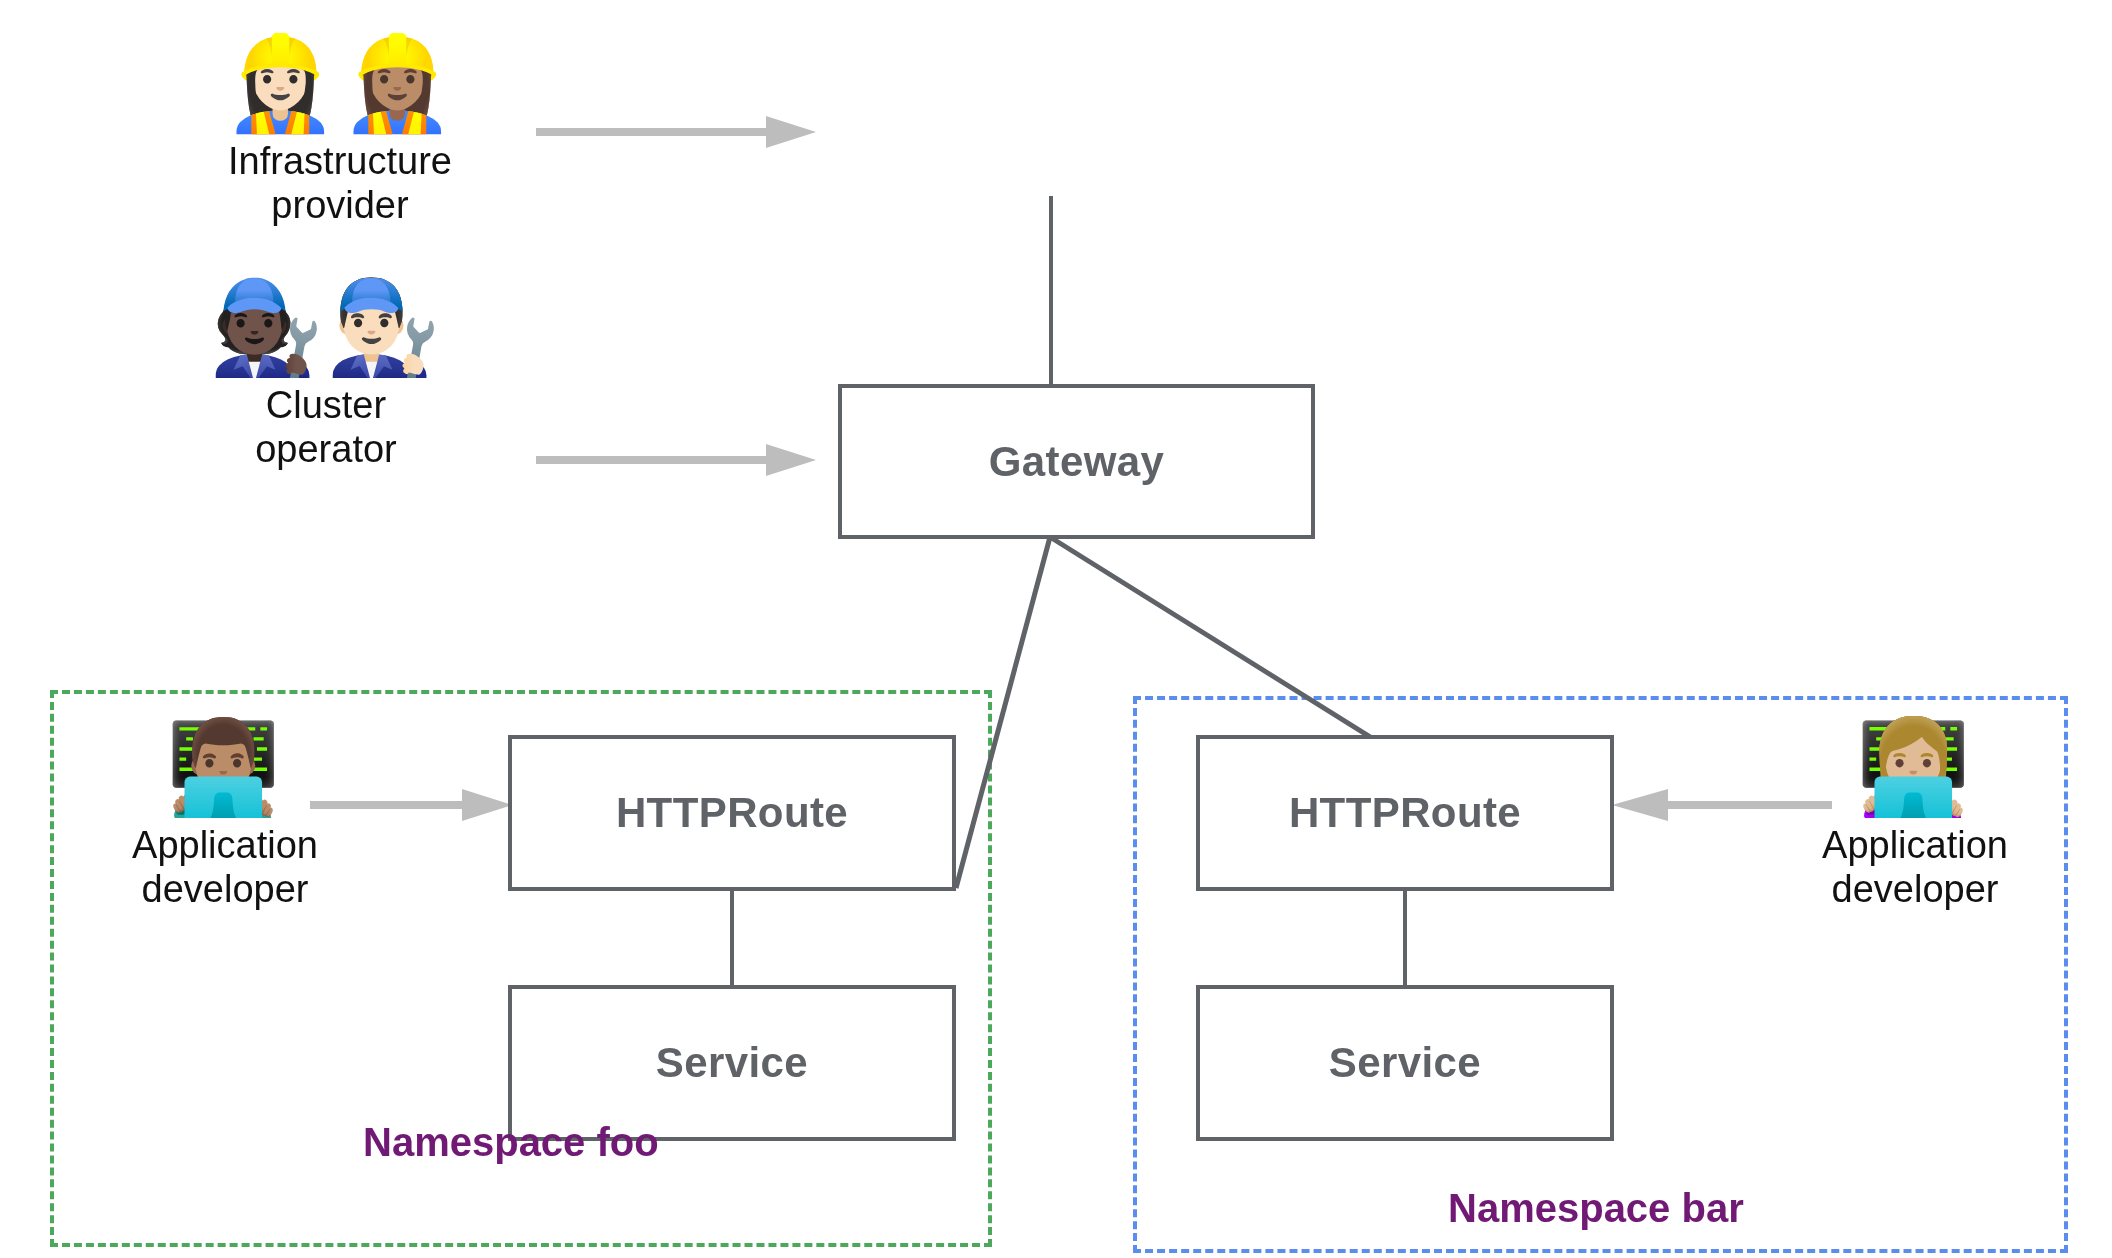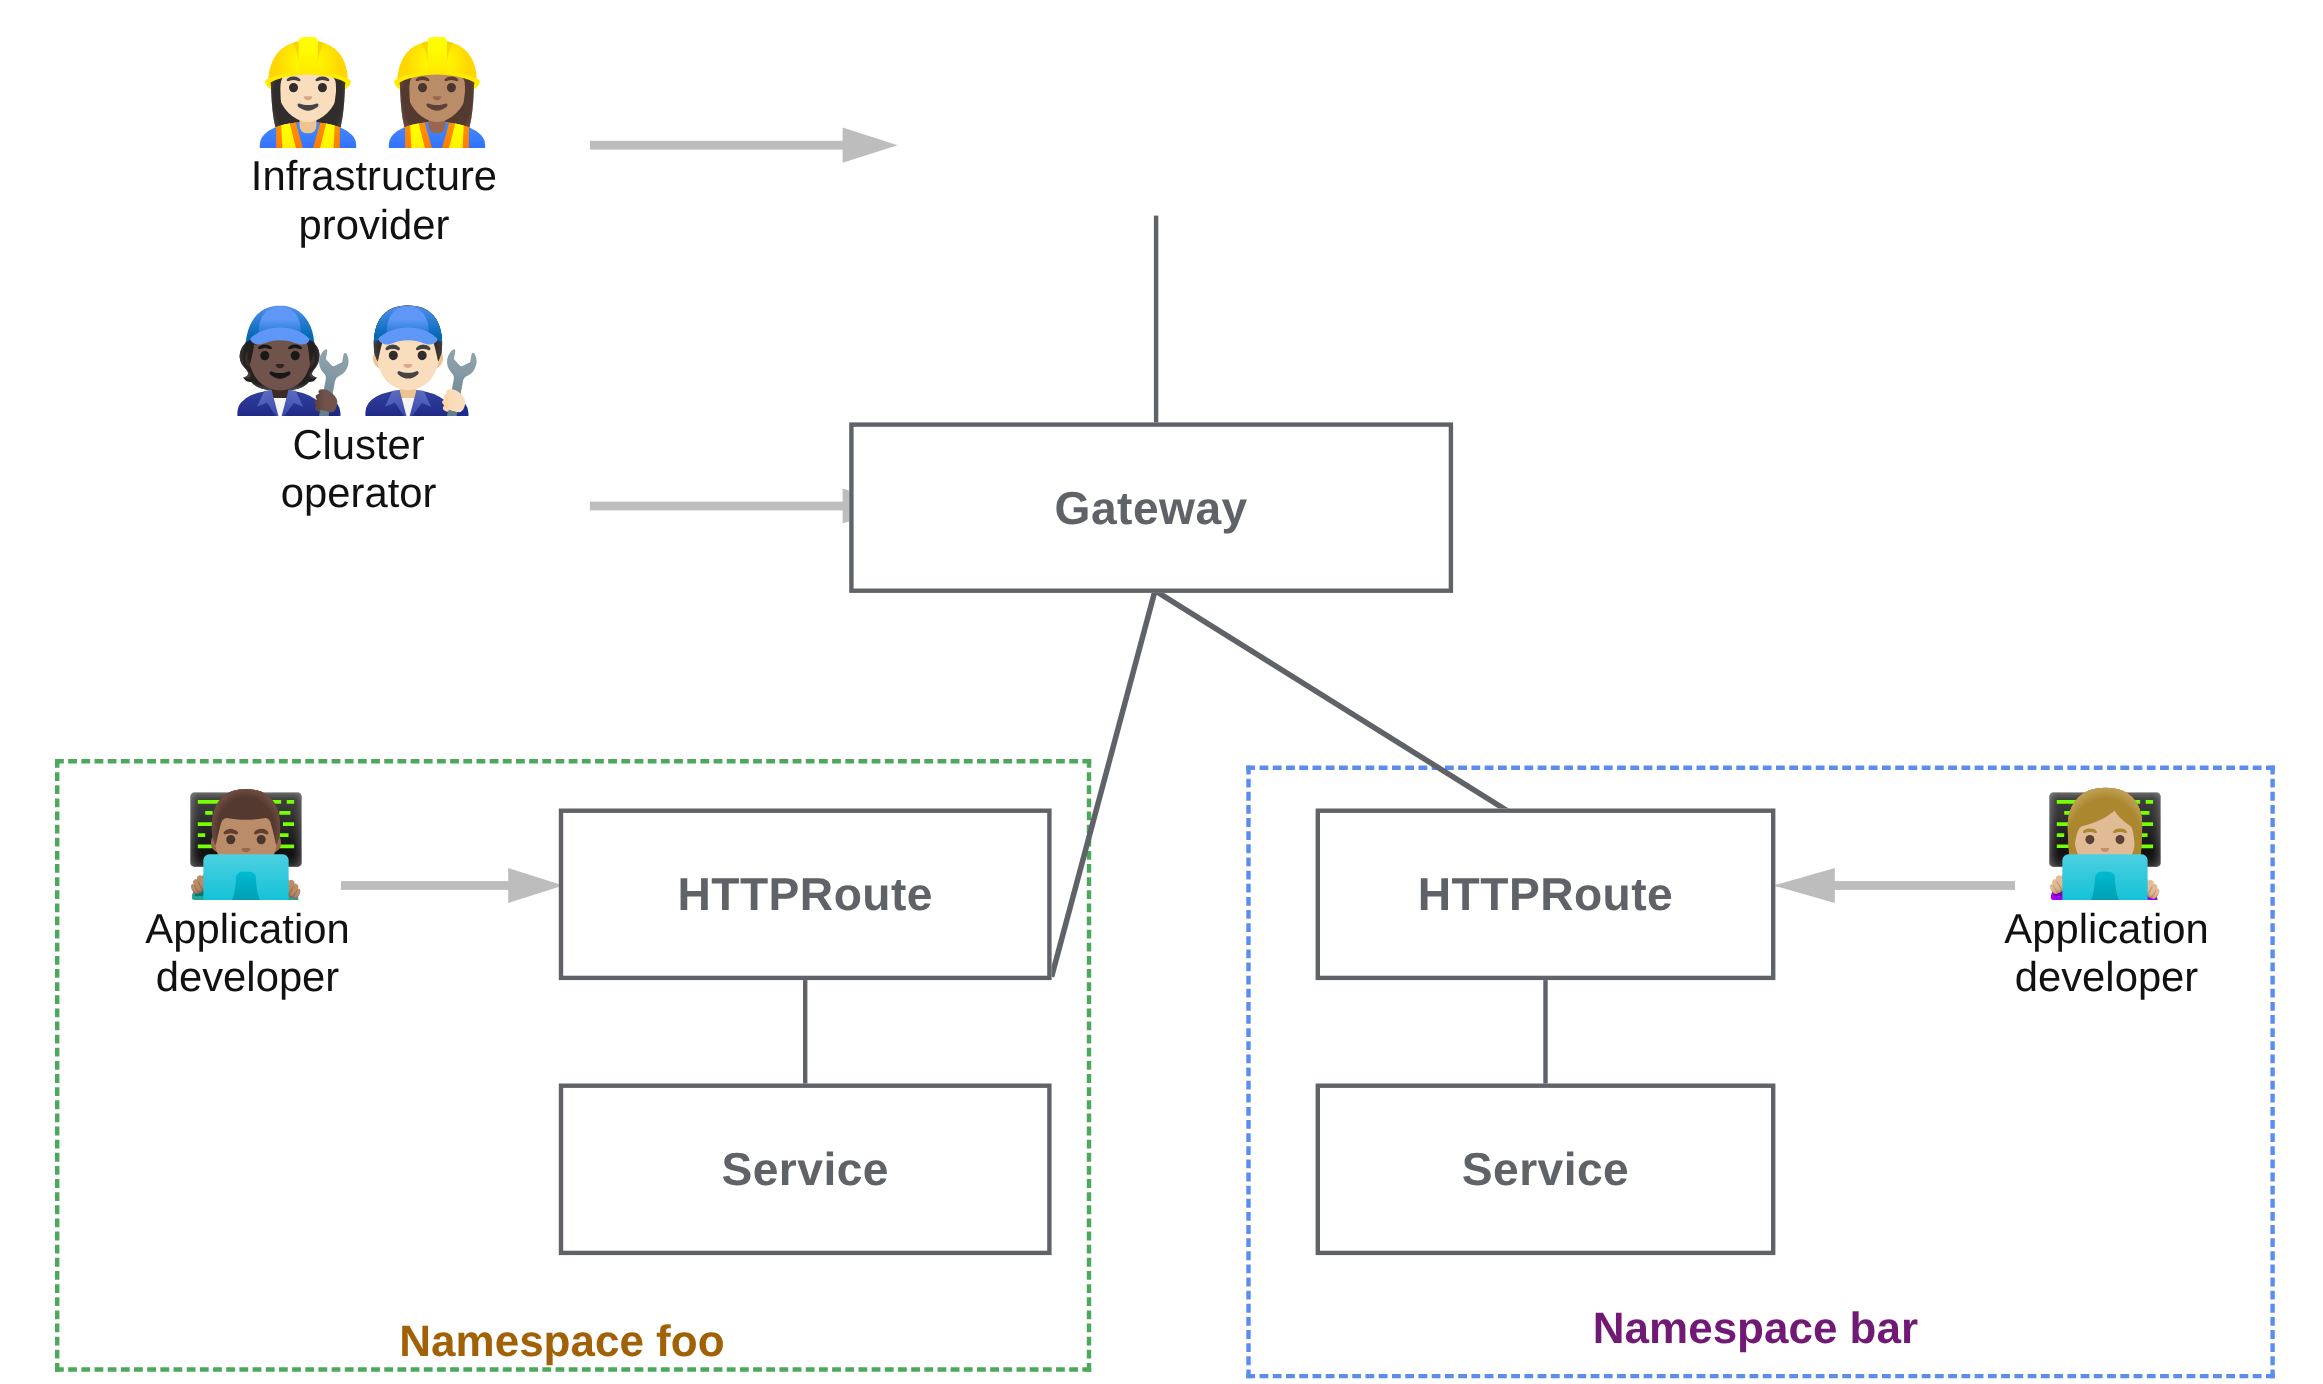--- a/index.html
+++ b/index.html
@@ -32,21 +32,21 @@
   .res-box .res-label {
     font-family: "Liberation Sans", sans-serif;
     font-weight: bold;
     font-size: 42px;
     color: #5f6368;
     letter-spacing: 0.4px;
     white-space: nowrap;
   }
 
   #box-gatewayclass { left: 812px; top: 44px;  width: 477px; height: 155px; }
-  #box-gateway      { left: 772px; top: 384px; width: 549px; height: 155px; }
+  #box-gateway      { left: 838px; top: 384px; width: 477px; height: 155px; }
   #box-httproute-foo{ left: 508px; top: 735px; width: 448px; height: 156px; }
   #box-service-foo  { left: 508px; top: 985px; width: 448px; height: 156px; }
   #box-httproute-bar{ left: 1196px;top: 735px; width: 418px; height: 156px; }
   #box-service-bar  { left: 1196px;top: 985px; width: 418px; height: 156px; }
 
   
   .ns-box {
     position: absolute;
     box-sizing: border-box;
     border: 4px dashed;
@@ -62,21 +62,21 @@
     border-color: #5b8def;
   }
   .ns-label {
     position: absolute;
     font-family: "Liberation Sans", sans-serif;
     font-weight: bold;
     font-size: 40px;
     white-space: nowrap;
     z-index: 7;
   }
-  #ns-foo-label { left: 363px;  top: 1198px; color: #a16207; }
+  #ns-foo-label { left: 363px;  top: 1120px; color: #701a75; }
   #ns-bar-label { left: 1448px; top: 1186px; color: #701a75; }
 
   
   .persona {
     position: absolute;
     display: flex;
     flex-direction: column;
     align-items: center;
     z-index: 5;
   }

